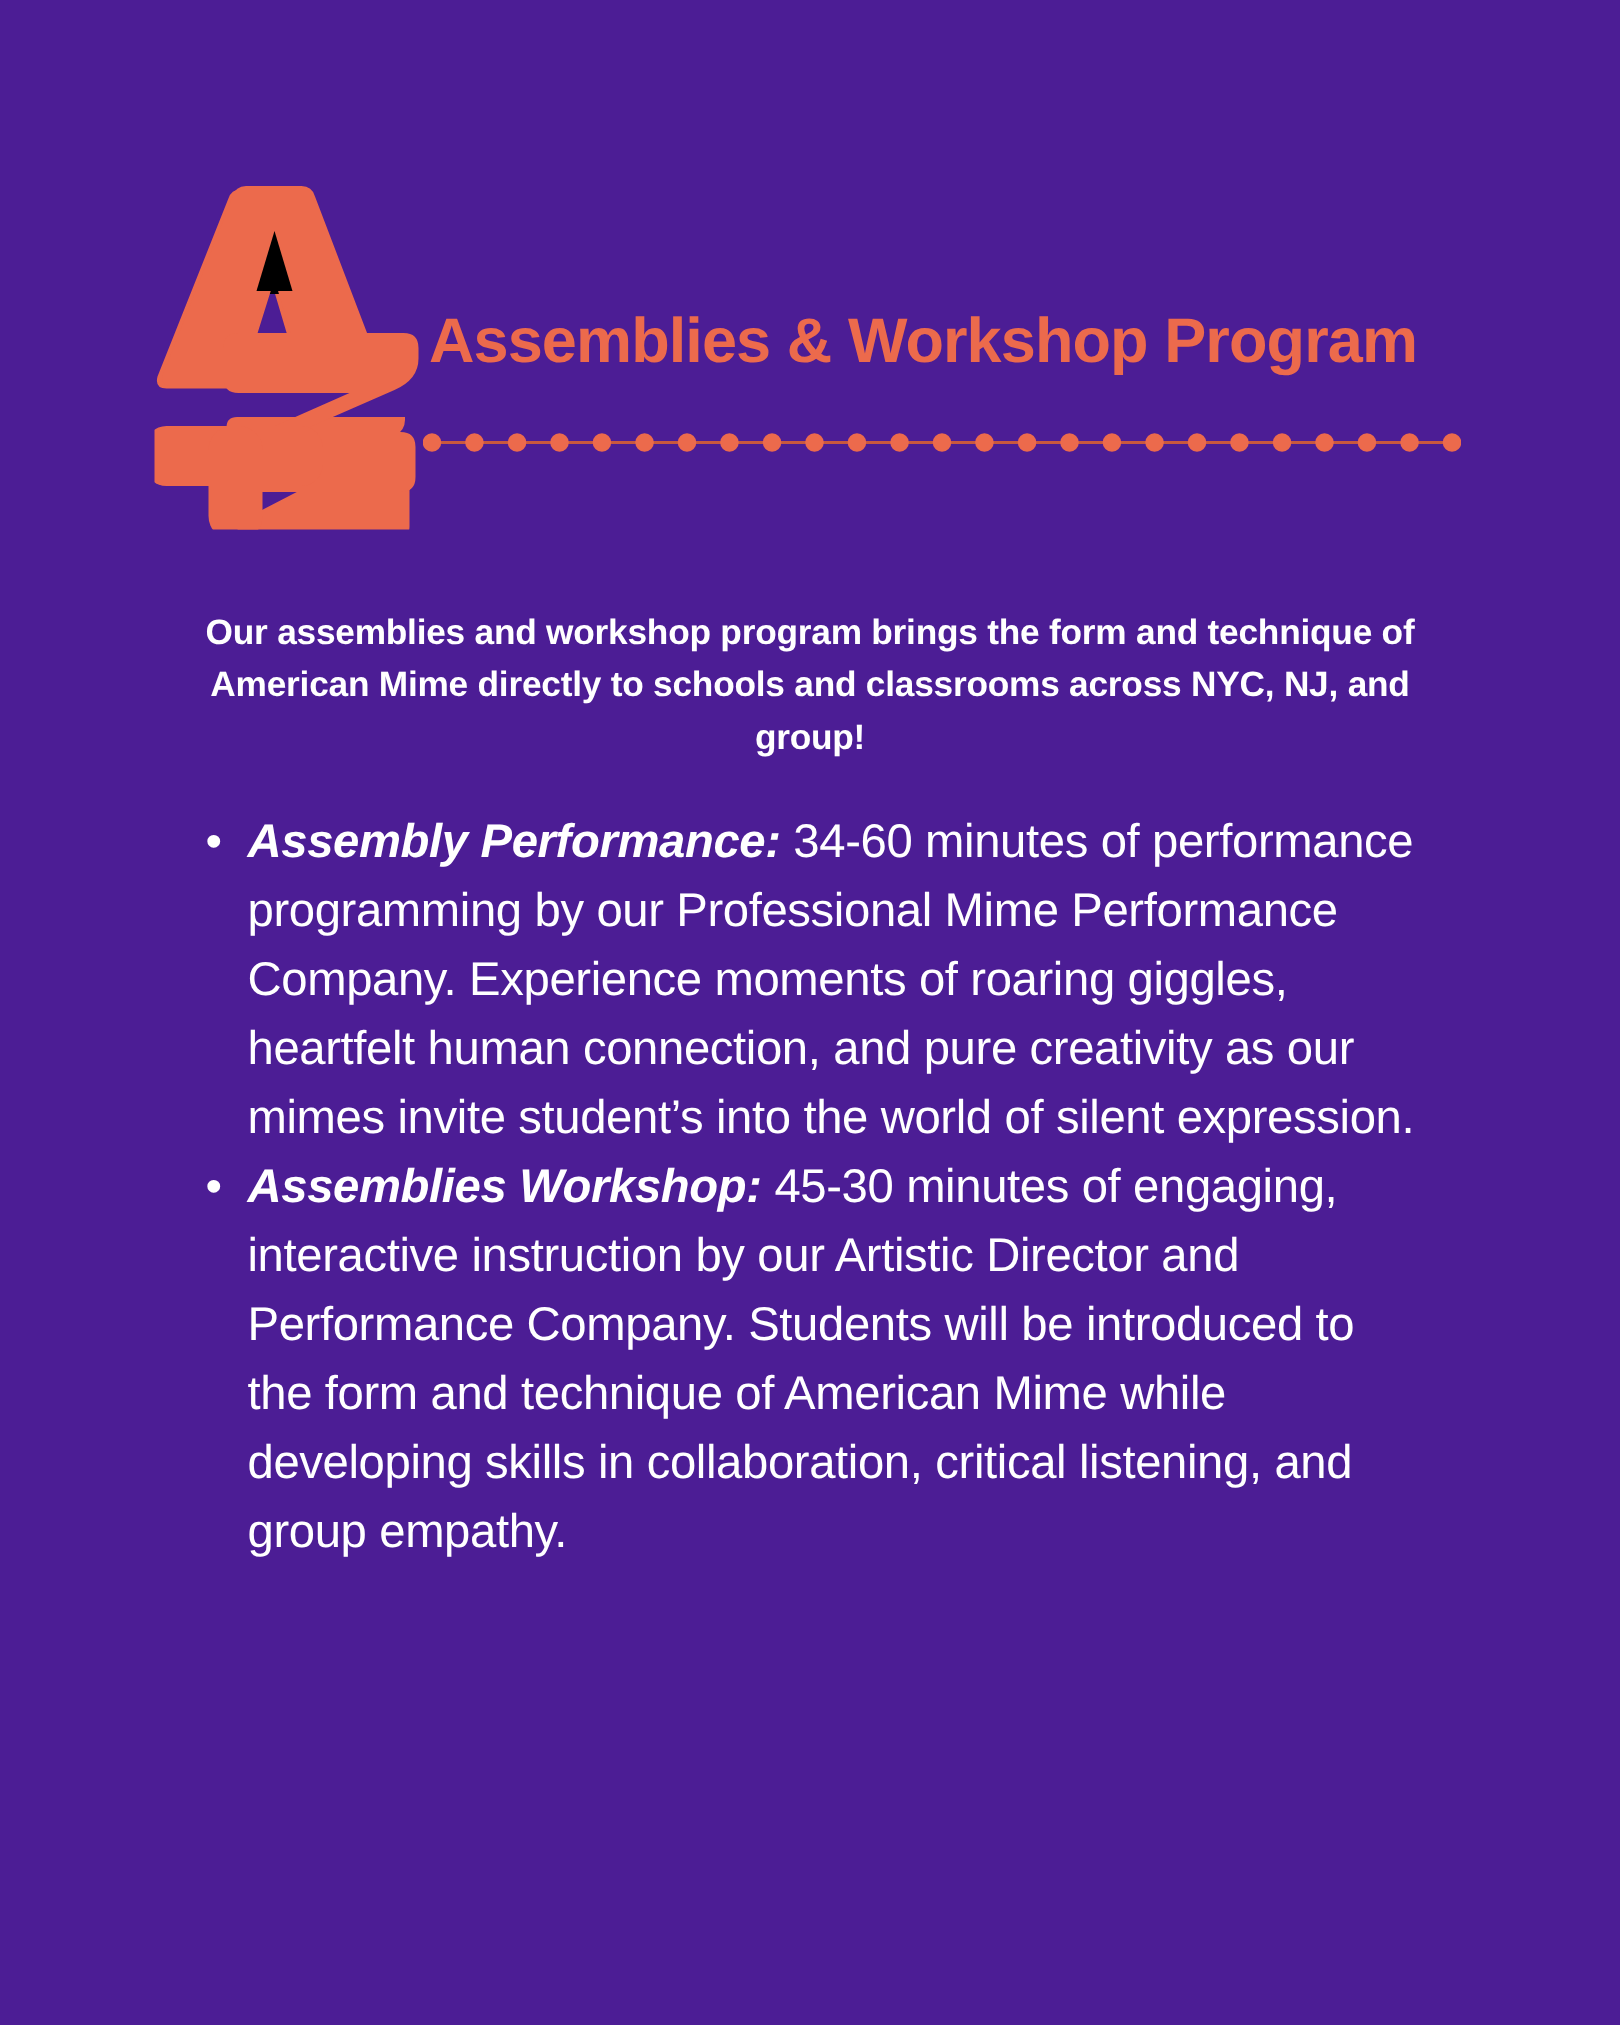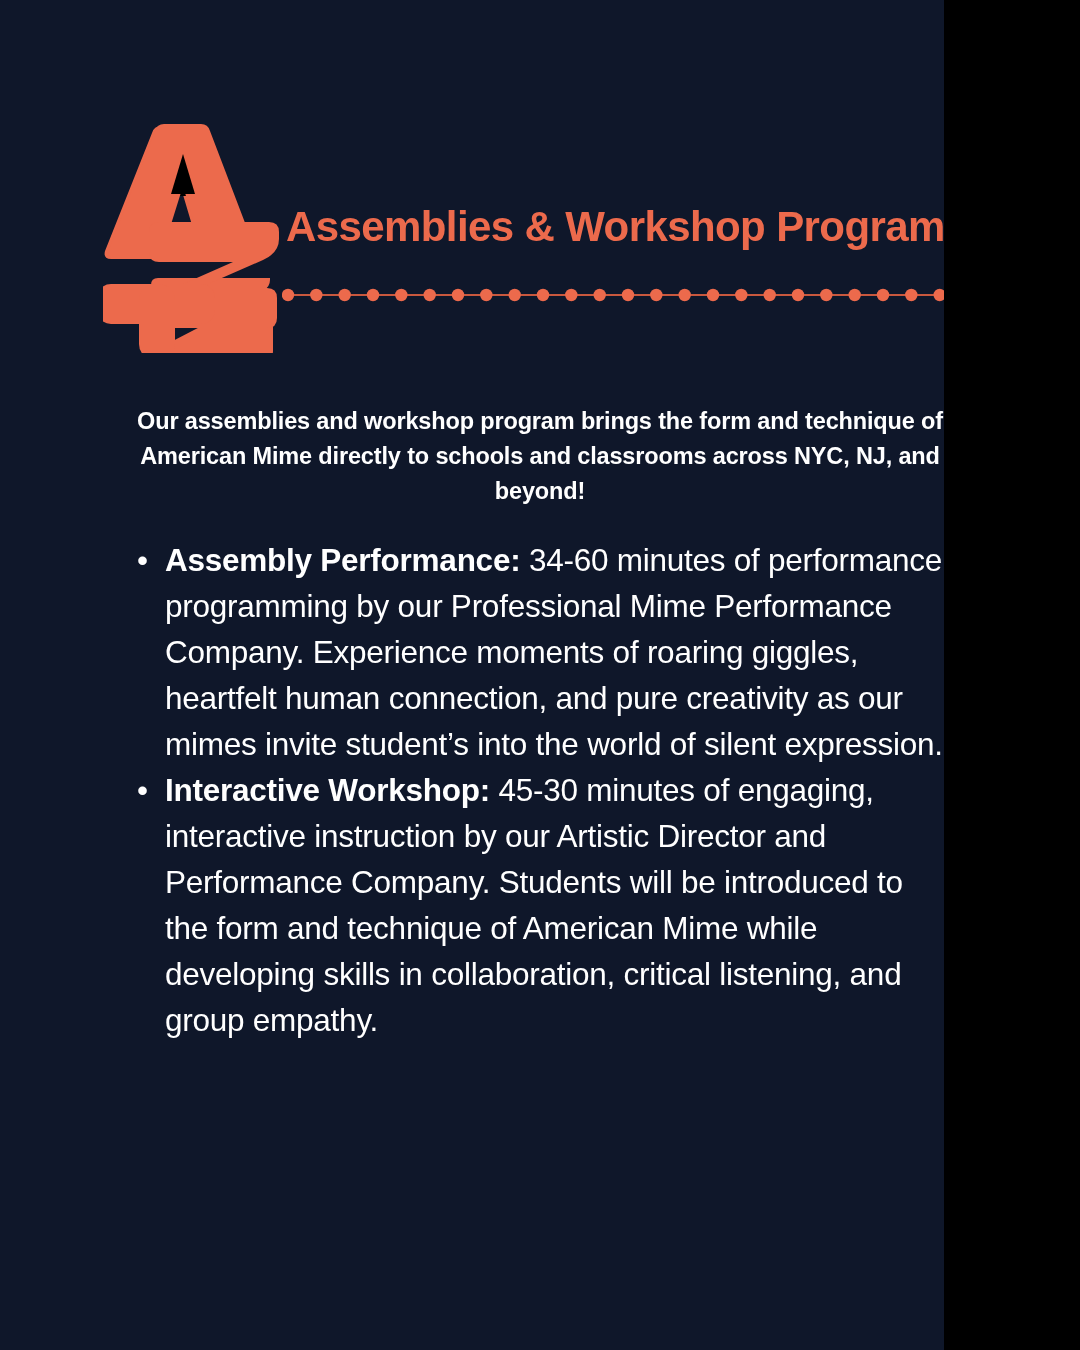--- a/index.html
+++ b/index.html
@@ -2,23 +2,23 @@
 <html><head>
 <meta charset="utf-8">
 <style>
   html, body {
     margin: 0;
     padding: 0;
     background: #000000;
   }
   .canvas {
     position: relative;
-    width: 944px;
+    width: 1080px;
     height: 1350px;
-    background: #0f172a;
+    background: #4c1d95;
     overflow: hidden;
     font-family: "Liberation Sans", sans-serif;
     -webkit-font-smoothing: antialiased;
   }
 
   
   .header {
     position: absolute;
     left: 0;
     top: 0;
@@ -95,20 +95,21 @@
     position: absolute;
     left: 19px;
     top: 0;
     width: 12px;
     line-height: 46px;
     font-size: 31.5px;
     color: #FFFFFF;
   }
   .body-item .lead {
     font-weight: bold;
+    font-style: italic;
   }
   .body-item .rest {
     font-weight: normal;
   }
 </style>
 </head>
 <body>
 
 <div class="canvas">
 
@@ -175,26 +176,26 @@
           <circle cx="572.7" cy="9" r="6.2"></circle>
             <circle cx="601" cy="9" r="6.2"></circle>
           <circle cx="629.3" cy="9" r="6.2"></circle>
             <circle cx="657.7" cy="9" r="6.2"></circle>
           <circle cx="686" cy="9" r="6.2"></circle>
         </g>
       </svg>
     </div>
   </div>
 
-  <div class="subtitle">Our assemblies and workshop program brings the form and technique of American Mime directly to schools and classrooms across NYC, NJ, and beyond!</div>
+  <div class="subtitle">Our assemblies and workshop program brings the form and technique of American Mime directly to schools and classrooms across NYC, NJ, and group!</div>
 
   <ul class="body-list">
     <li class="body-item">
       <span class="marker">•</span>
       <span class="lead">Assembly Performance:</span><span class="rest"> 34-60 minutes of performance programming by our Professional Mime Performance Company. Experience moments of roaring giggles, heartfelt human connection, and pure creativity as our mimes invite student’s into the world of silent expression.</span>
     </li>
     <li class="body-item">
       <span class="marker">•</span>
-      <span class="lead">Interactive Workshop:</span><span class="rest"> 45-30 minutes of engaging, interactive instruction by our Artistic Director and Performance Company. Students will be introduced to the form and technique of American Mime while developing skills in collaboration, critical listening, and group empathy.</span>
+      <span class="lead">Assemblies Workshop:</span><span class="rest"> 45-30 minutes of engaging, interactive instruction by our Artistic Director and Performance Company. Students will be introduced to the form and technique of American Mime while developing skills in collaboration, critical listening, and group empathy.</span>
     </li>
   </ul>
 
 </div>
 
 </body></html>

